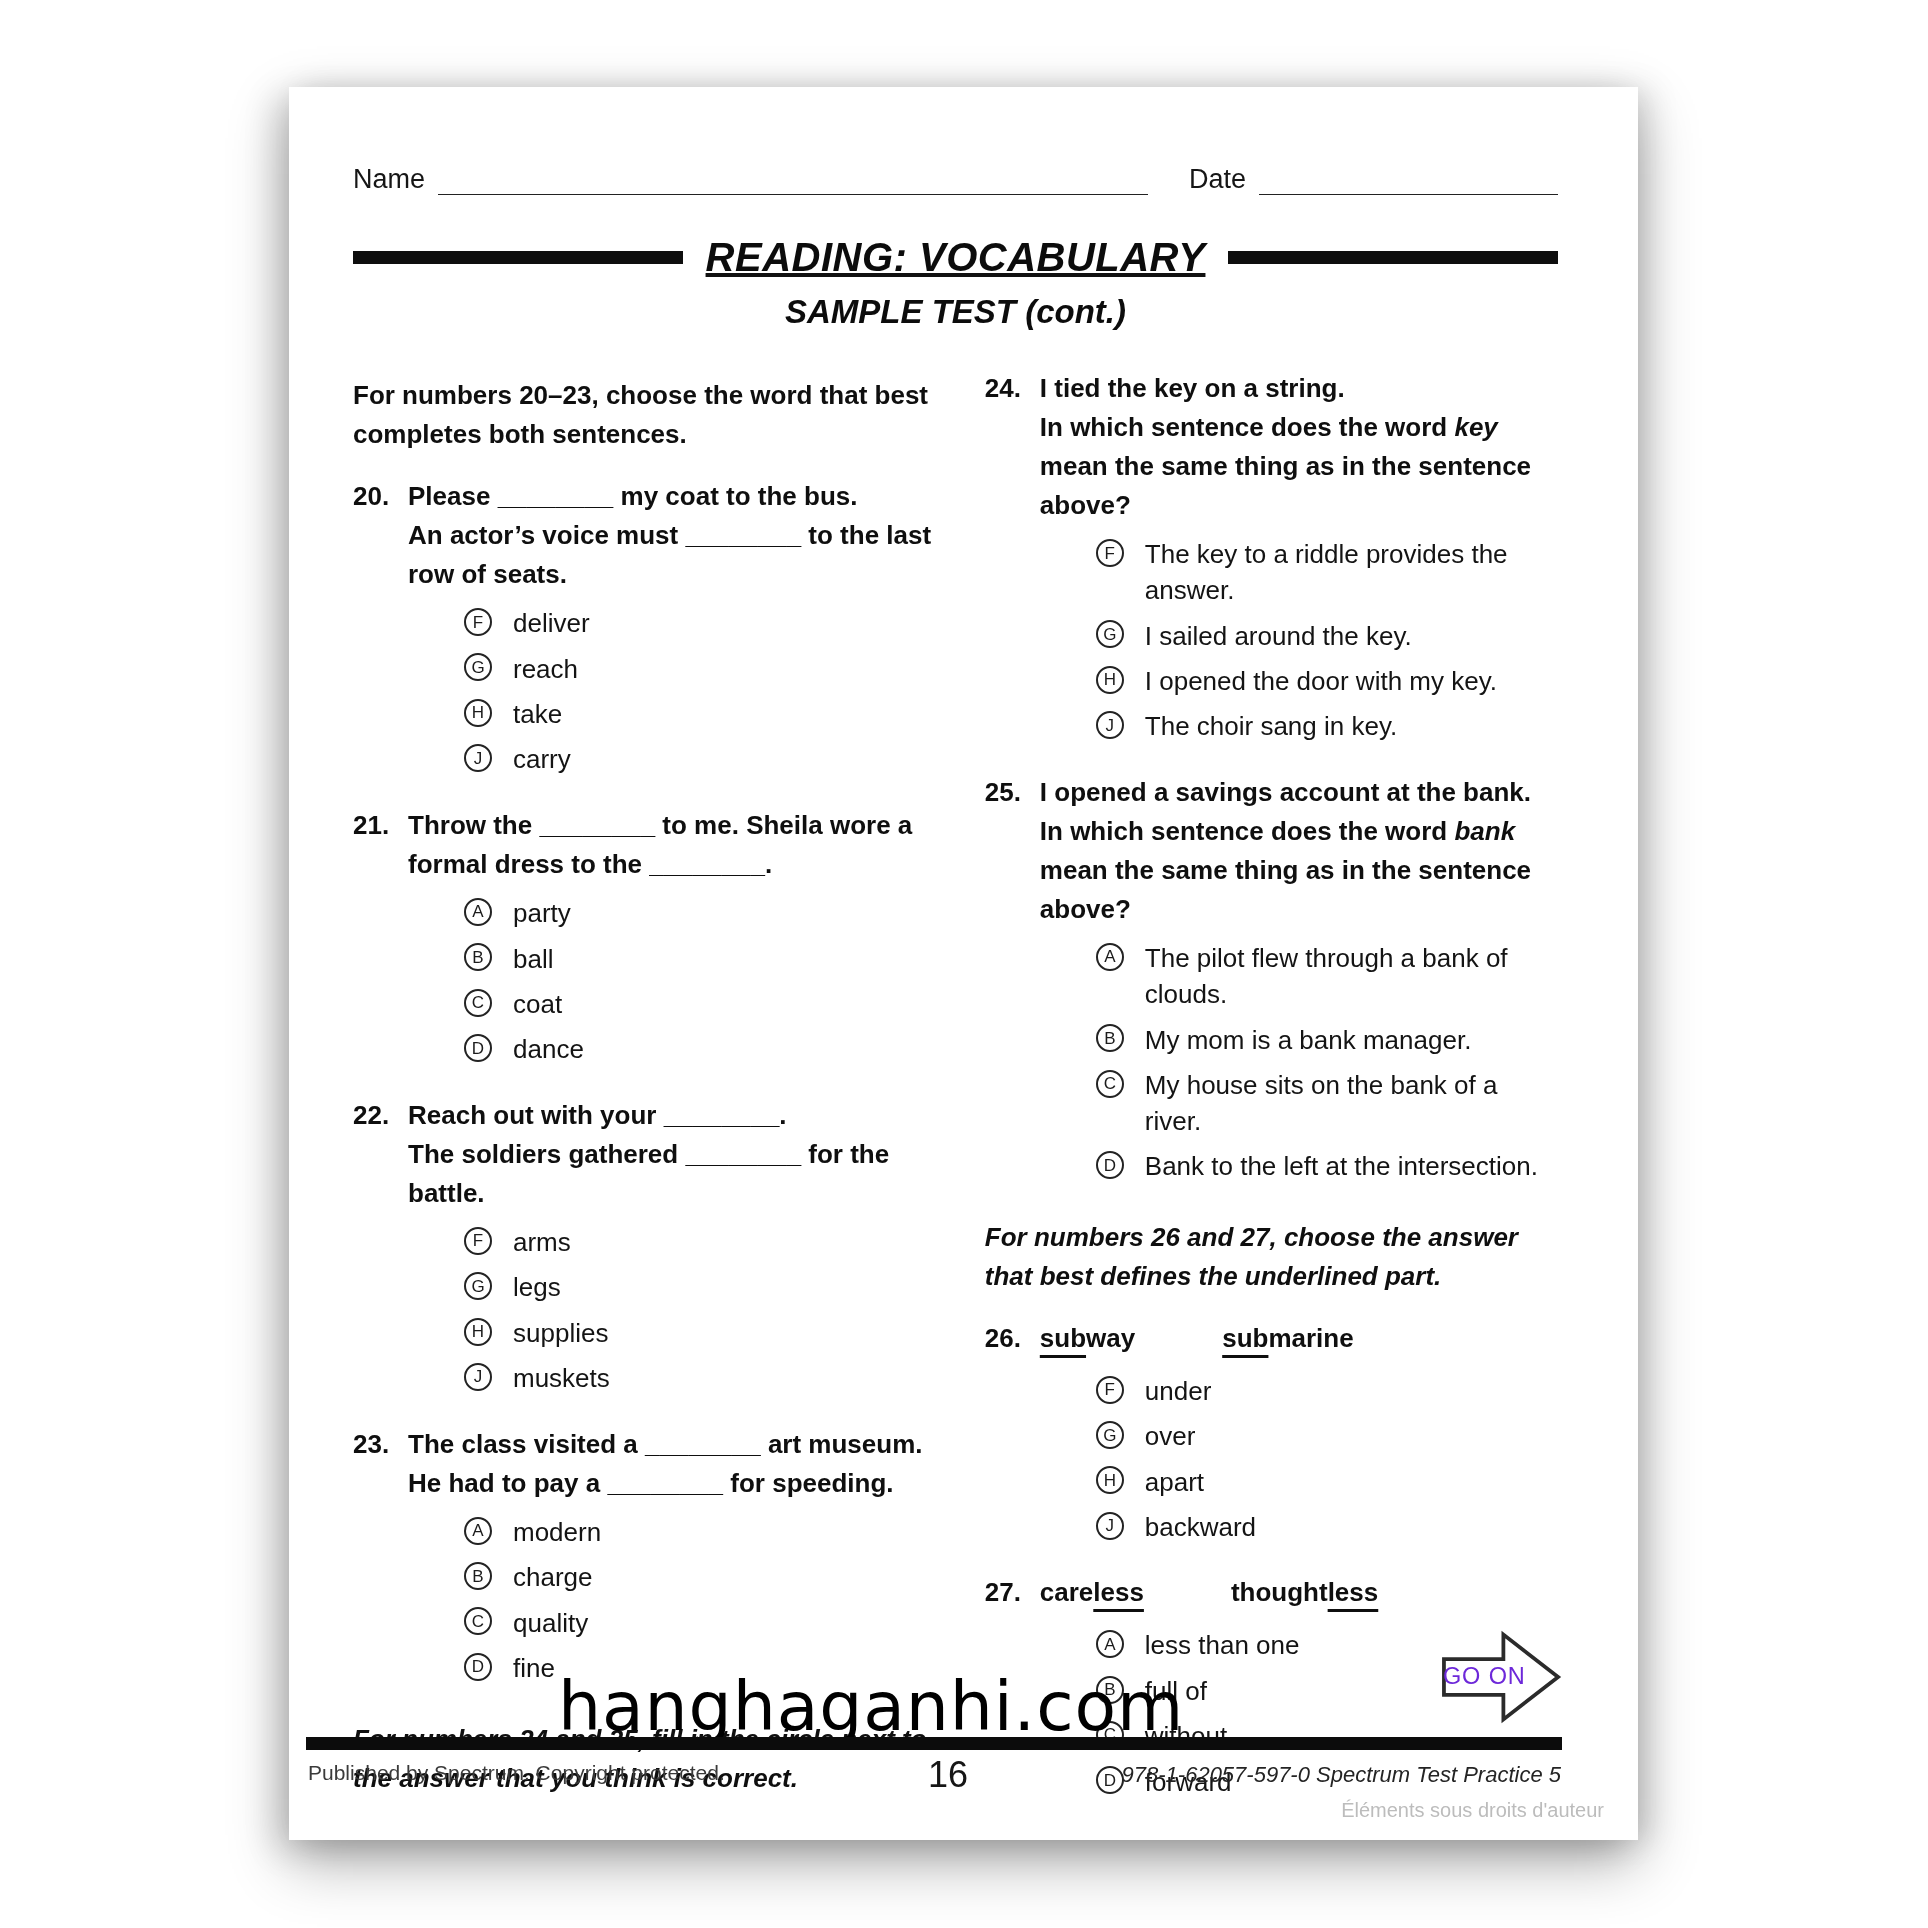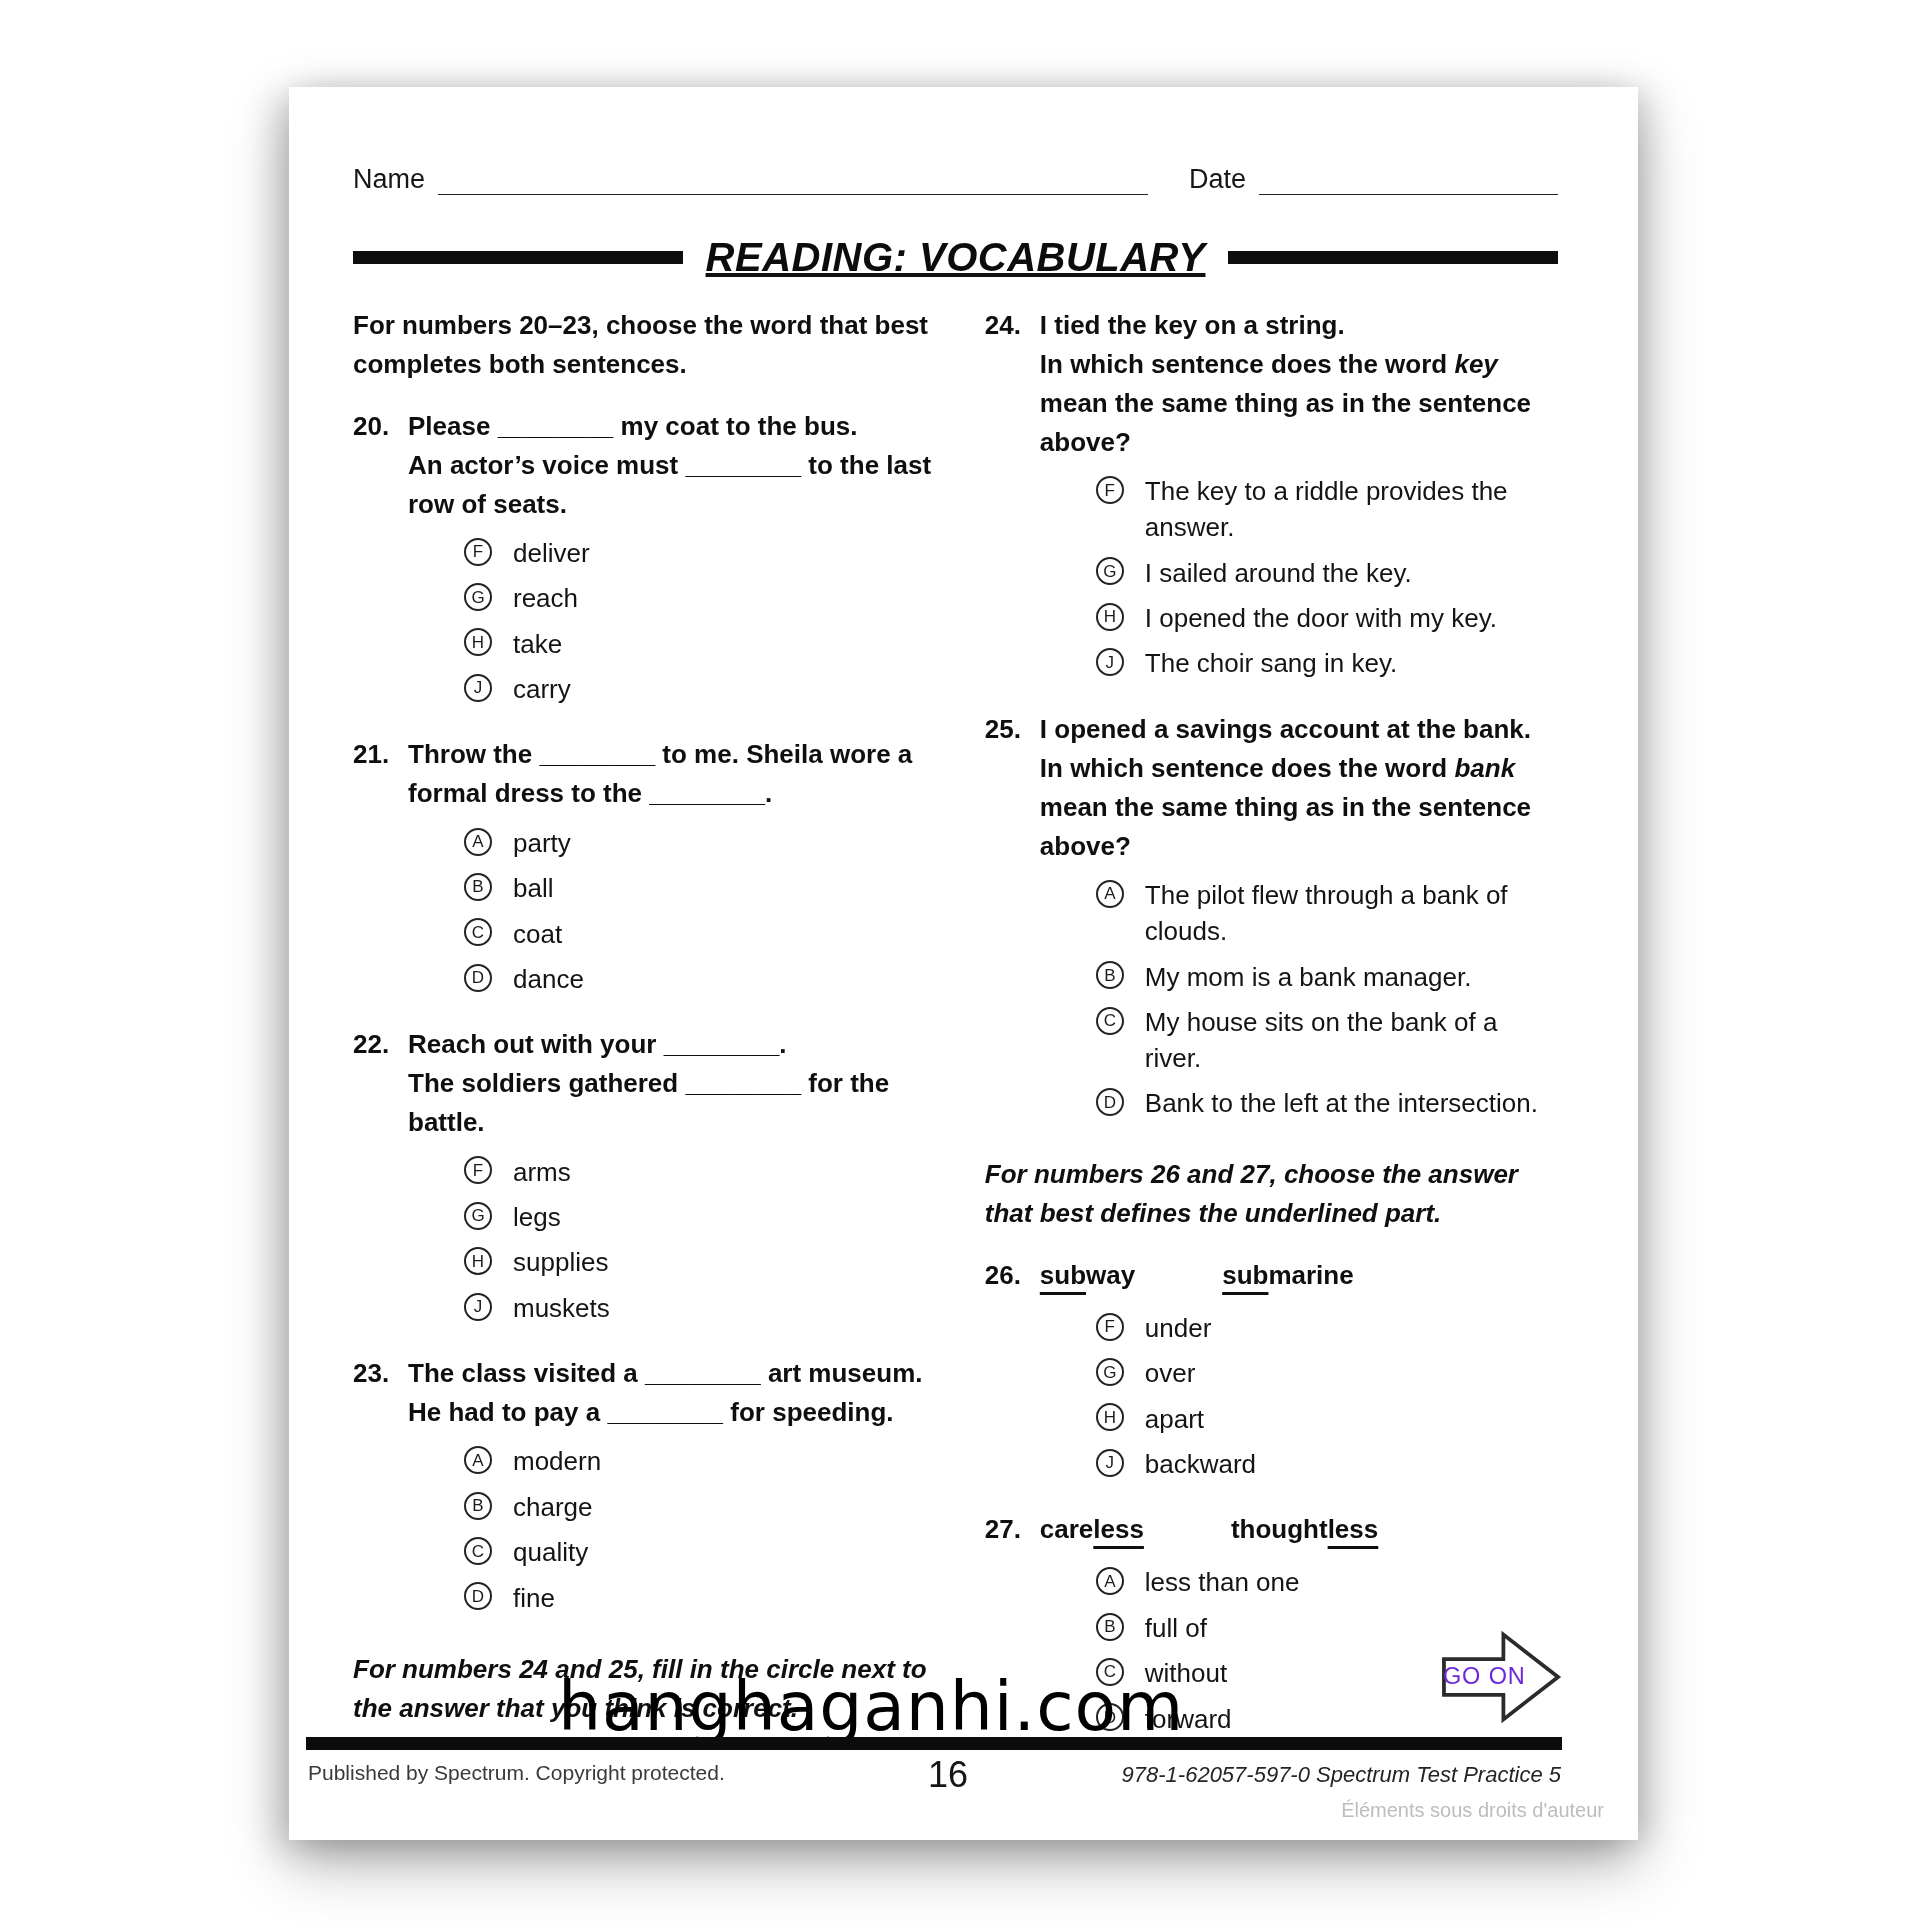--- a/index.html
+++ b/index.html
@@ -27,21 +27,21 @@
   .date-lbl{margin-left:41px;}
   .date-line{flex:none;width:299px;}
 
   
   .title-row{display:flex;align-items:center;gap:22.6px;margin-top:40px;text-decoration:underline;}
   .tbar{flex:1;height:12.2px;background:#0e0e0e;}
   .title{font-size:40px;font-weight:bold;font-style:italic;white-space:nowrap;letter-spacing:0.5px;color:#0c0c0c;margin:0;}
   .subtitle{text-align:center;font-size:33px;font-weight:bold;font-style:italic;margin-top:13px;color:#0c0c0c;}
 
   
-  .columns{display:flex;margin-top:26px;min-height:1402px;align-items:flex-start;position:relative;}
+  .columns{display:flex;margin-top:38px;min-height:1402px;align-items:center;position:relative;}
   .col{box-sizing:border-box;}
   .col-left{width:603px;padding-right:22.6px;}
   .vdiv{width:2.8px;background:#1a1a1a;flex:none;}
   .col-right{flex:1;padding-left:26px;}
 
   .instruction{font-weight:bold;font-size:26px;line-height:39px;margin-bottom:22.6px;color:#0f0f0f;}
   .instruction.gap-top{margin-top:24.5px;font-style:italic;}
 
   .q{display:flex;margin-bottom:19px;}
   .qnum{flex:none;width:55px;font-weight:bold;font-size:26px;line-height:39px;color:#0f0f0f;}
@@ -95,20 +95,21 @@
       <span class="fill-line name-line"></span>
       <span class="lbl date-lbl">Date</span>
       <span class="fill-line date-line"></span>
     </div>
 
     <div class="title-row">
       <span class="tbar"></span>
       <h1 class="title">READING: VOCABULARY</h1>
       <span class="tbar"></span>
     </div>
+    <div class="subtitle">SAMPLE TEST (cont.)</div>
 
     <div class="columns">
       <div class="col col-left" id="col-left">
           <div class="instruction">For numbers 20–23, choose the word that best completes both sentences.</div>
           <div class="q">
             <div class="qnum">20.</div>
             <div class="qbody">
               <div class="qline"><span>Please ________ my coat to the bus.</span></div>
               <div class="qline"><span>An actor’s voice must ________ to the last row of seats.</span></div>
               <div class="opts">

